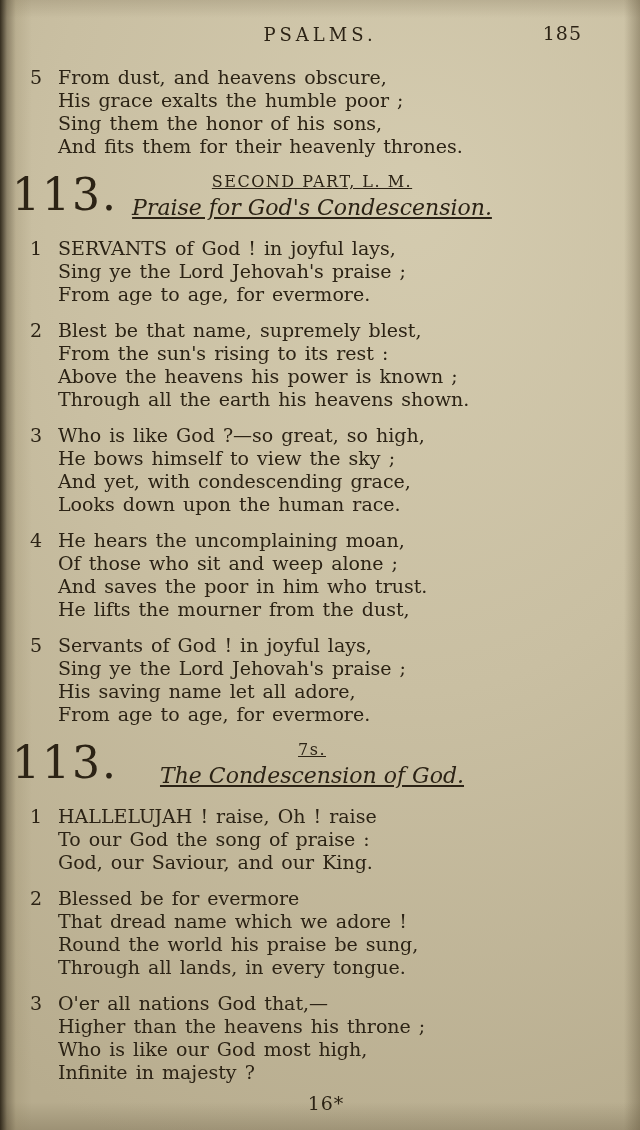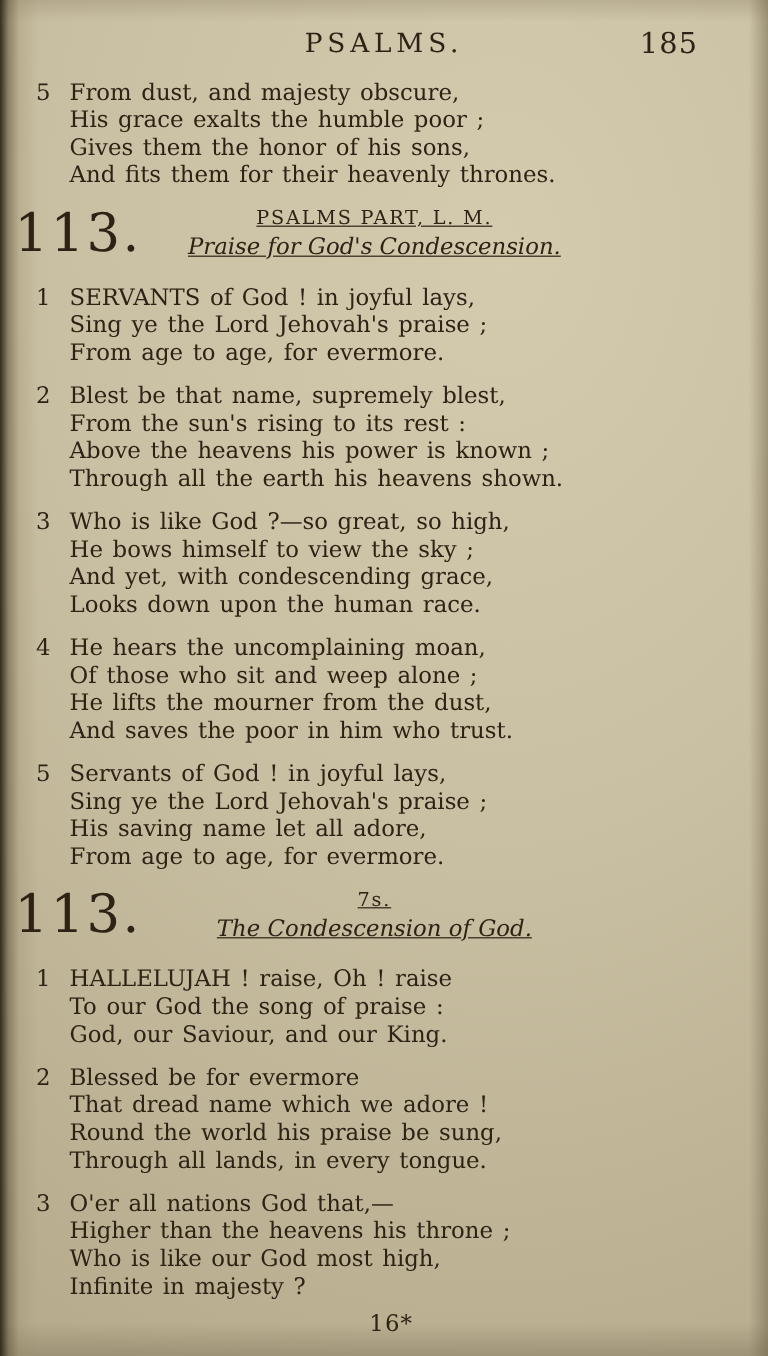--- a/index.html
+++ b/index.html
@@ -14,62 +14,62 @@
     background:
       linear-gradient(90deg, rgba(40,33,20,.92) 0px, rgba(94,83,60,.55) 7px, rgba(151,138,105,.28) 16px, rgba(0,0,0,0) 32px),
       linear-gradient(270deg, rgba(100,88,62,.45) 0px, rgba(0,0,0,0) 16px),
       linear-gradient(0deg, rgba(108,96,70,.35) 0px, rgba(0,0,0,0) 28px),
       linear-gradient(180deg, rgba(120,107,80,.25) 0px, rgba(0,0,0,0) 18px),
       radial-gradient(120% 90% at 65% 18%, #d4cbaf 0%, #c9bfa2 48%, #b7ac8e 100%);
   }
   .hdr{position:relative;height:58px;}
   .running-head{
     position:absolute;left:0;right:0;top:24px;text-align:center;
-    font-size:22px;letter-spacing:4px;
+    font-size:18px;letter-spacing:4px;
   }
   .page-number{
-    position:absolute;right:58px;top:22px;font-size:24px;letter-spacing:1px;
+    position:absolute;right:58px;top:22px;font-size:19px;letter-spacing:1px;
   }
   .body{padding:8px 46px 0 30px;}
   .stanza{display:flex;margin-bottom:13px;font-size:19px;line-height:23px;word-spacing:2px;}
   .st-num{width:28px;flex:none;}
   .st-lines{flex:1;}
   .line{white-space:pre;}
   .hymn-heading{position:relative;margin:6px 0 12px;min-height:54px;text-decoration:underline;}
   .hymn-number{
     position:absolute;left:-18px;top:0px;
     font-size:44px;line-height:48px;letter-spacing:2px;
   }
   .hymn-meta{text-align:center;padding-top:1px;}
   .hymn-meter{font-size:16px;letter-spacing:1.5px;}
-  .hymn-title{font-style:italic;font-size:19px;margin-top:4px;}
+  .hymn-title{font-style:italic;font-size:22px;margin-top:4px;}
   .ftr{position:absolute;bottom:16px;left:0;right:16px;text-align:center;font-size:19px;letter-spacing:1px;padding-left:28px;}
 </style>
 </head>
 <body>
 
 <div class="page">
   <div class="hdr">
     <div class="running-head">PSALMS.</div>
     <div class="page-number">185</div>
   </div>
   <div class="body">
       <div class="stanza">
         <div class="st-num">5</div>
         <div class="st-lines">
-          <div class="line">From dust, and majesty obscure,</div>
+          <div class="line">From dust, and heavens obscure,</div>
           <div class="line">His grace exalts the humble poor ;</div>
-          <div class="line">Gives them the honor of his sons,</div>
+          <div class="line">Sing them the honor of his sons,</div>
           <div class="line">And fits them for their heavenly thrones.</div>
         </div>
       </div>
       <div class="hymn-heading">
         <div class="hymn-number">113.</div>
         <div class="hymn-meta">
-          <div class="hymn-meter">PSALMS PART, L. M.</div>
+          <div class="hymn-meter">SECOND PART, L. M.</div>
           <div class="hymn-title">Praise for God's Condescension.</div>
         </div>
       </div>
       <div class="stanza">
         <div class="st-num">1</div>
         <div class="st-lines">
           <div class="line">SERVANTS of God ! in joyful lays,</div>
           <div class="line">Sing ye the Lord Jehovah's praise ;</div>
           <div class="line">From age to age, for evermore.</div>
         </div>
@@ -90,22 +90,22 @@
           <div class="line">He bows himself to view the sky ;</div>
           <div class="line">And yet, with condescending grace,</div>
           <div class="line">Looks down upon the human race.</div>
         </div>
       </div>
       <div class="stanza">
         <div class="st-num">4</div>
         <div class="st-lines">
           <div class="line">He hears the uncomplaining moan,</div>
           <div class="line">Of those who sit and weep alone ;</div>
+          <div class="line">And saves the poor in him who trust.</div>
           <div class="line">He lifts the mourner from the dust,</div>
-          <div class="line">And saves the poor in him who trust.</div>
         </div>
       </div>
       <div class="stanza">
         <div class="st-num">5</div>
         <div class="st-lines">
           <div class="line">Servants of God ! in joyful lays,</div>
           <div class="line">Sing ye the Lord Jehovah's praise ;</div>
           <div class="line">His saving name let all adore,</div>
           <div class="line">From age to age, for evermore.</div>
         </div>

